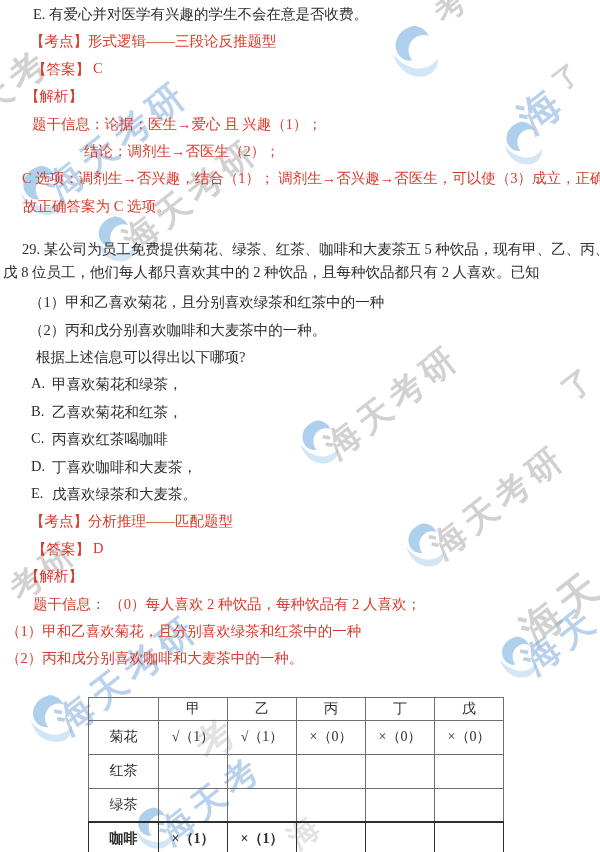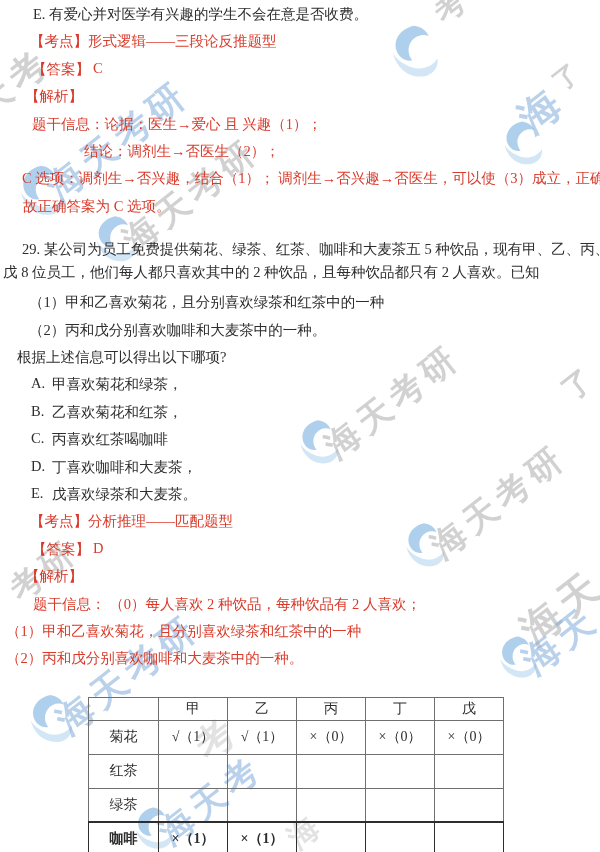--- a/index.html
+++ b/index.html
@@ -163,21 +163,21 @@
       </div>
     </div>
 
     <div class="rest">
       <div class="line" style="padding-left:29px">
         <span>（1）甲和乙喜欢菊花，且分别喜欢绿茶和红茶中的一种</span>
       </div>
       <div class="line" style="padding-left:29px">
         <span>（2）丙和戊分别喜欢咖啡和大麦茶中的一种。</span>
       </div>
-      <div class="line" style="padding-left:17px">
+      <div class="line" style="padding-left:36px">
         <span>根据上述信息可以得出以下哪项?</span>
       </div>
 
       <div class="line" style="padding-left:31px">
         <span class="opt-label">A.</span>
           <span>甲喜欢菊花和绿茶，</span>
       </div>
       <div class="line" style="padding-left:31px">
         <span class="opt-label">B.</span>
           <span>乙喜欢菊花和红茶，</span>

